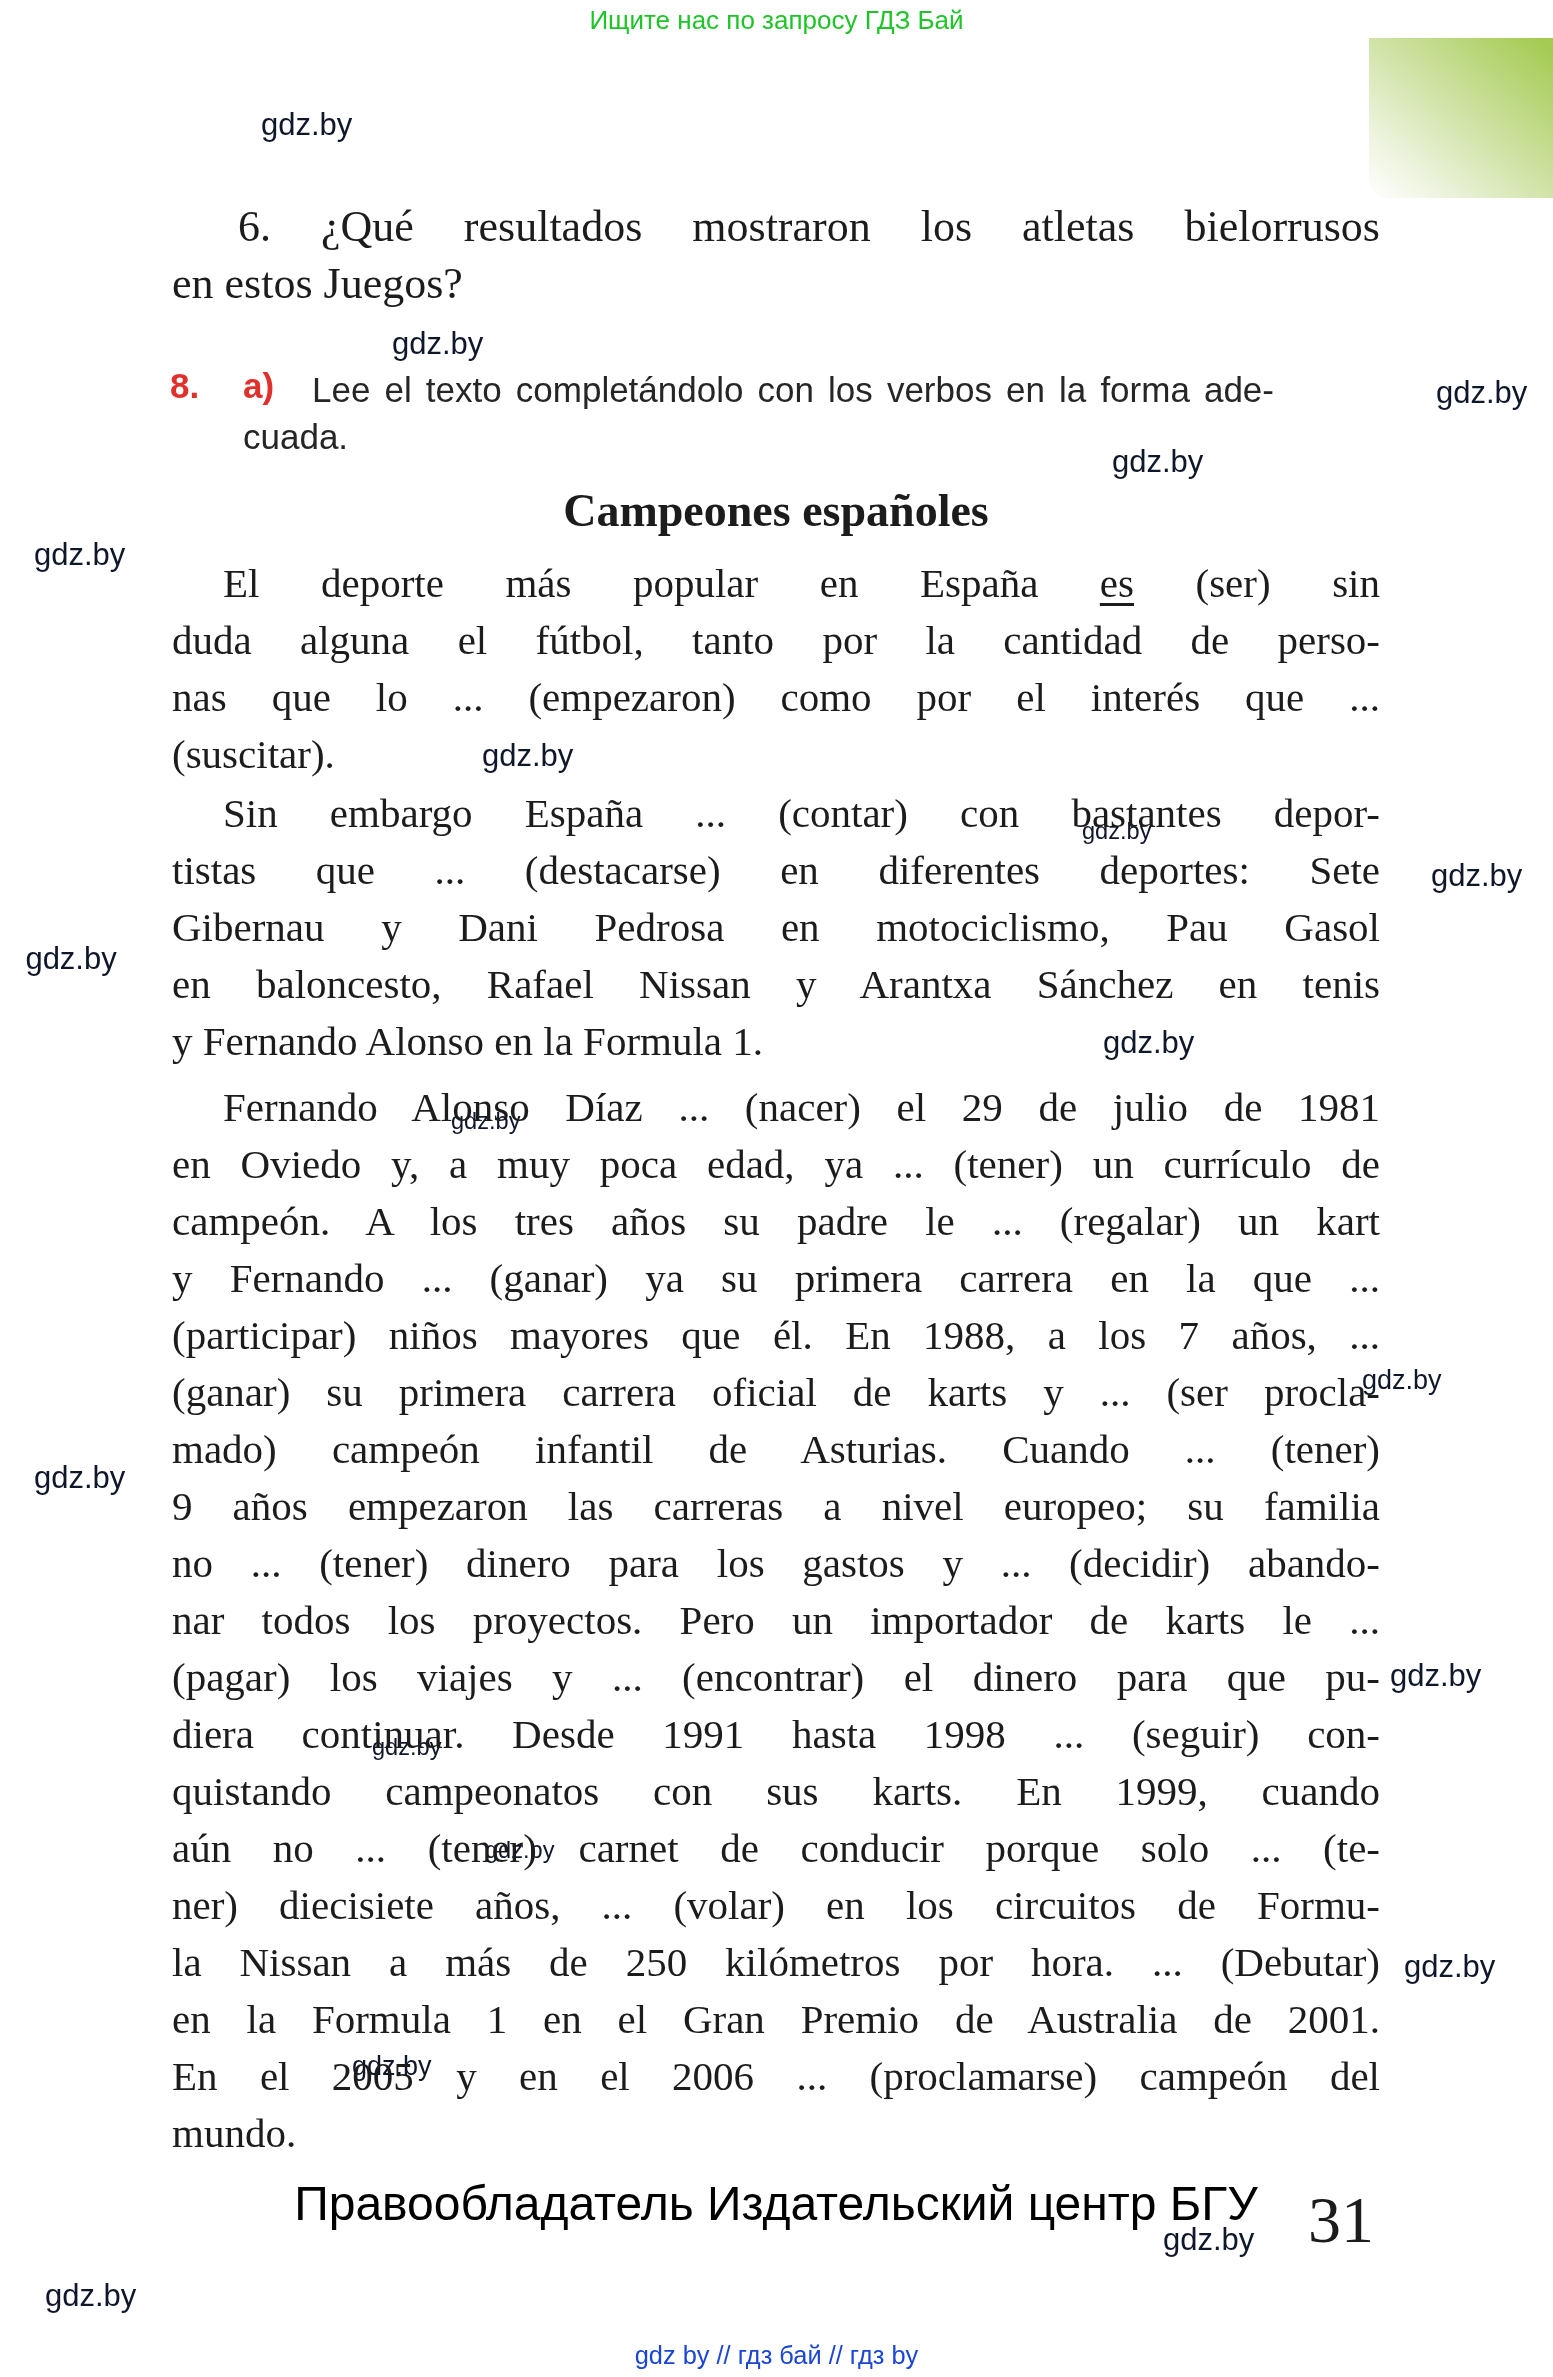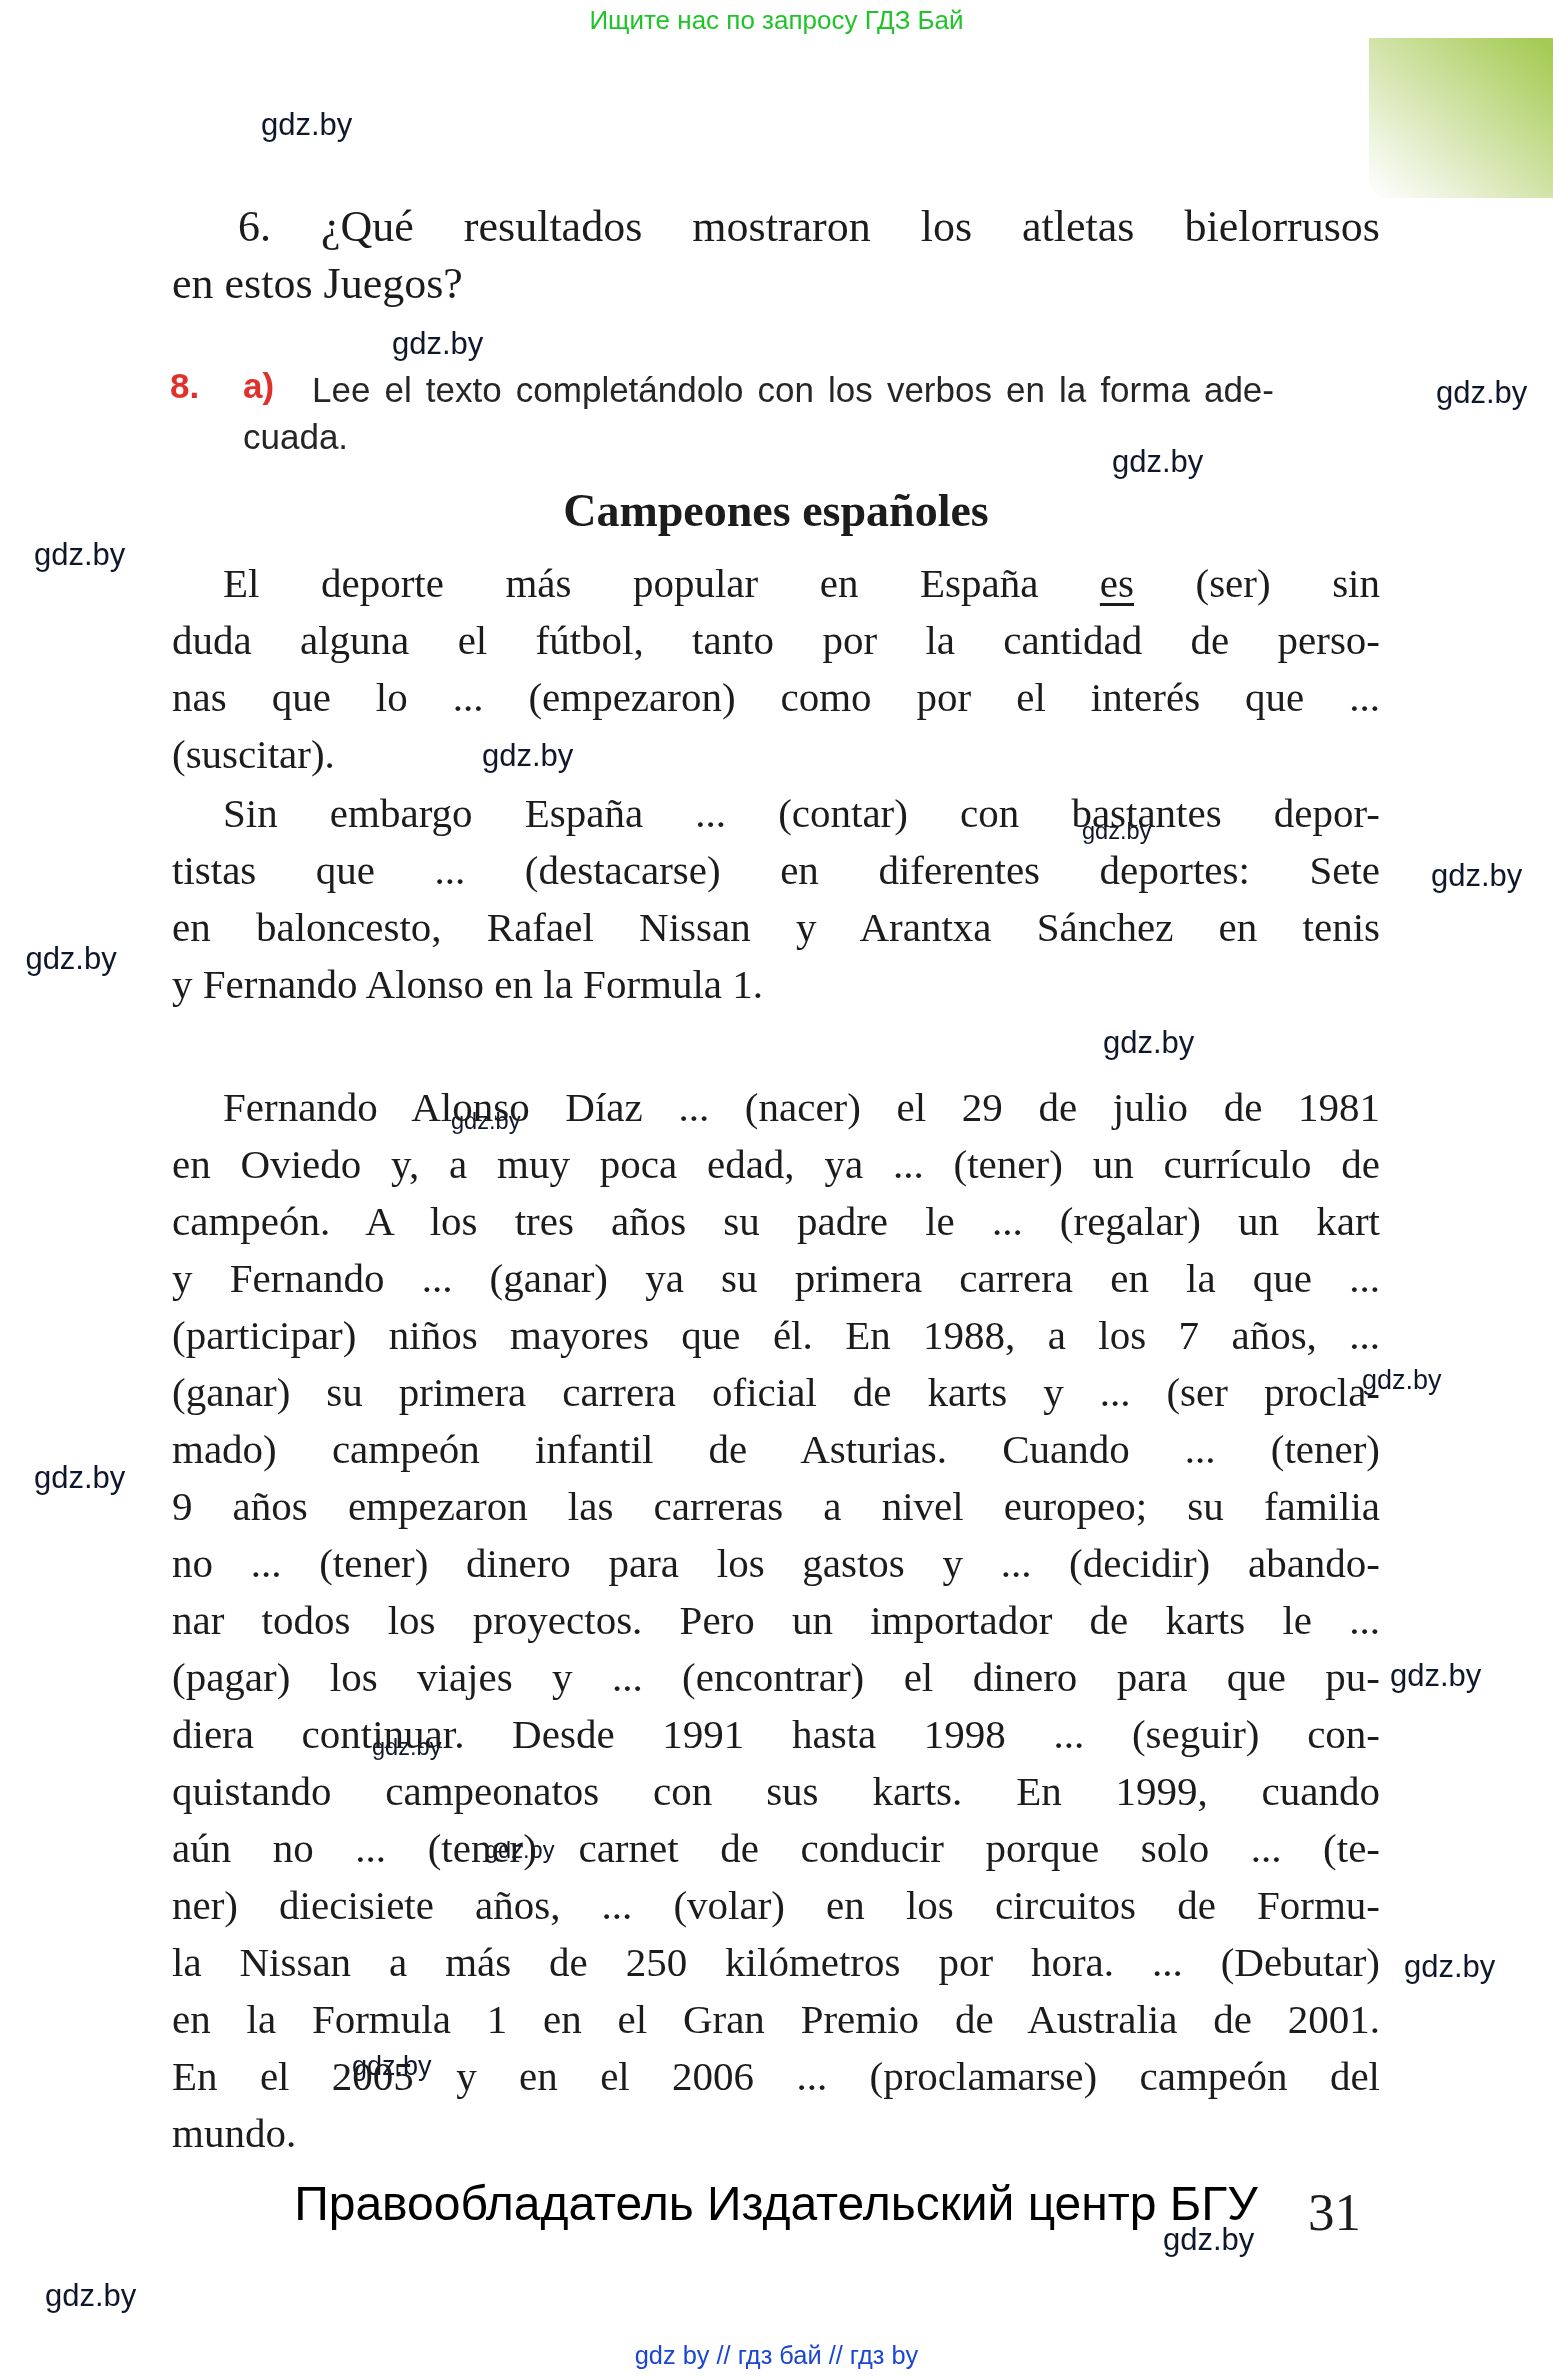--- a/index.html
+++ b/index.html
@@ -35,21 +35,21 @@
   
   .body-block{position:absolute;left:172px;width:1208px;font-size:41px;}
   .p1{top:555px;} .p2{top:785px;} .p3{top:1079px;}
   .bl{height:57px;line-height:57px;text-align:justify;text-align-last:justify;overflow:visible;}
   .bl.first{padding-left:51px;}
   .bl.last{text-align:left;text-align-last:left;}
   .u{text-decoration:underline;text-decoration-thickness:2.7px;text-underline-offset:6.3px;}
   
   .copyright{position:absolute;left:172px;top:2176px;width:1208px;text-align:center;
              font-family:"Liberation Sans",sans-serif;font-size:48px;color:#000000;}
-  .pagenum{position:absolute;left:1308px;top:2182px;font-size:53px;color:#1c1c1c;}
+  .pagenum{position:absolute;left:1308px;top:2182px;font-size:66px;color:#1c1c1c;}
   .links{position:absolute;left:0;top:2341px;width:100%;text-align:center;
          font-family:"Liberation Sans",sans-serif;font-size:25.4px;color:#1b46d4;}
 </style>
 </head>
 <body>
 
 <div class="page">
 
   <div class="promo">Ищите нас по запросу ГДЗ Бай</div>
 
@@ -93,20 +93,21 @@
   <section class="body-block p1">
     <div class="bl first"><span>El deporte más popular en España</span> <span class="u">es</span> <span>(ser) sin</span></div>
     <div class="bl">duda alguna el fútbol, tanto por la cantidad de perso-</div>
     <div class="bl">nas que lo ... (empezaron) como por el interés que ...</div>
     <div class="bl last">(suscitar).</div>
   </section>
 
   <section class="body-block p2">
     <div class="bl first">Sin embargo España ... (contar) con bastantes depor-</div>
     <div class="bl">tistas que ... (destacarse) en diferentes deportes: Sete</div>
+    <div class="bl">Gibernau y Dani Pedrosa en motociclismo, Pau Gasol</div>
     <div class="bl">en baloncesto, Rafael Nissan y Arantxa Sánchez en tenis</div>
     <div class="bl last">y Fernando Alonso en la Formula 1.</div>
   </section>
 
   <section class="body-block p3">
     <div class="bl first">Fernando Alonso Díaz ... (nacer) el 29 de julio de 1981</div>
     <div class="bl">en Oviedo y, a muy poca edad, ya ... (tener) un currículo de</div>
     <div class="bl">campeón. A los tres años su padre le ... (regalar) un kart</div>
     <div class="bl">y Fernando ... (ganar) ya su primera carrera en la que ...</div>
     <div class="bl">(participar) niños mayores que él. En 1988, a los 7 años, ...</div>

